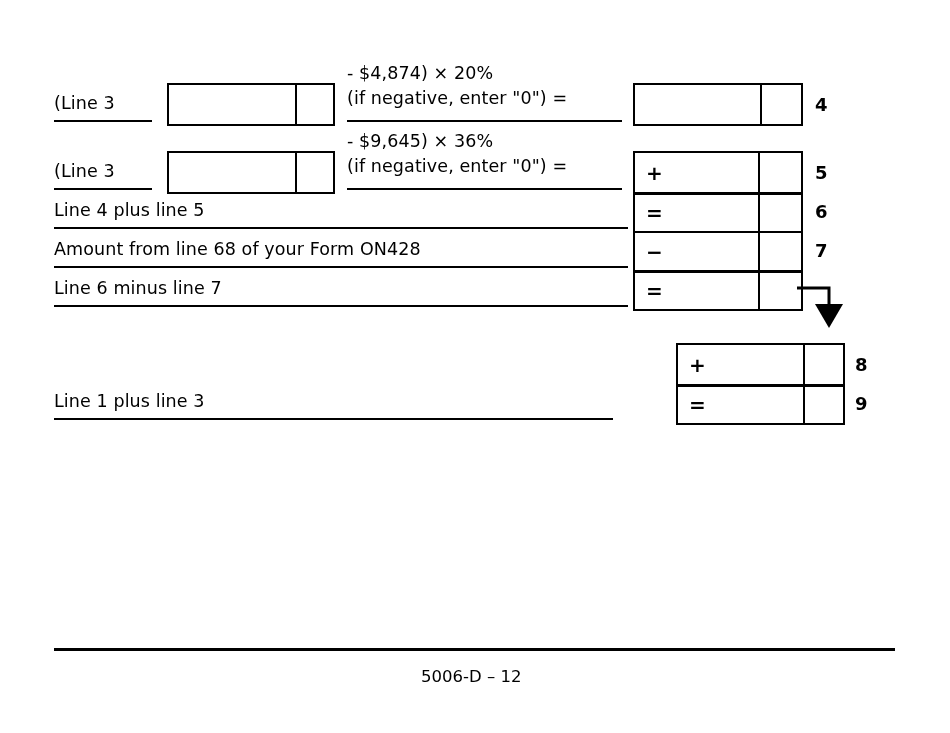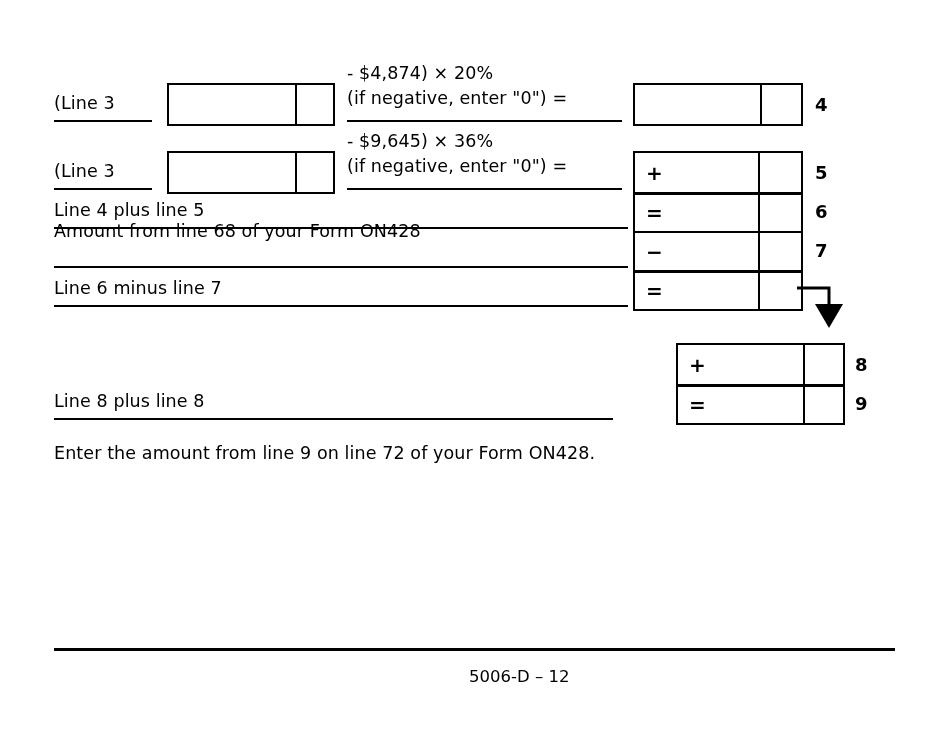--- a/index.html
+++ b/index.html
@@ -95,21 +95,20 @@
     line-height: 1;
   }
 
   
   .arrow-svg { position: absolute; }
 
   .footer-text {
     position: absolute;
     font-size: 16.5px;
     white-space: nowrap;
-    margin-left: 48px;
   }
 </style>
 </head>
 <body>
 
 <div class="page">
 
   <div>
     <span class="txt" style="left:54px; top:93px;">(Line 3</span>
     <div class="rule" style="left:54px; top:120px; width:98px;"></div>
@@ -141,21 +140,21 @@
     <div class="rule" style="left:347px; top:188px; width:275px;"></div>
   </div>
 
   <div>
     <span class="txt" style="left:54px; top:200px;"></span>
     <span class="txt" style="left:54px; top:200px;">Line 4 plus line 5</span>
     <div class="rule" style="left:54px; top:227px; width:574px;"></div>
   </div>
 
   <div>
-    <span class="txt" style="left:54px; top:221px;">Amount from line 68 of your Form ON428</span>
+    <span class="txt" style="left:54px; top:239px;">Amount from line 68 of your Form ON428</span>
     <div class="rule" style="left:54px; top:266px; width:574px;"></div>
   </div>
 
   <div>
     <span class="txt" style="left:54px; top:278px;">Line 6 minus line 7</span>
     <div class="rule" style="left:54px; top:305px; width:574px;"></div>
   </div>
 
   <div class="stack" style="left:633px; top:151px; width:170px; height:160px;">
     <div class="sdiv" style="left:123px;"></div>
@@ -191,22 +190,21 @@
     </div>
     <div class="srow sep-thick" style="height:39px;">
       <span class="op">=</span>
     </div>
   </div>
 
   <span class="lineno" style="left:855px; top:356px;">8</span>
   <span class="lineno" style="left:855px; top:395px;">9</span>
 
   <div>
-    <span class="txt" style="left:54px; top:391px;">Line 8 plus line 8</span>
+    <span class="txt" style="left:54px; top:391px;">Line 1 plus line 3</span>
     <div class="rule" style="left:54px; top:418px; width:559px;"></div>
   </div>
 
-  <span class="txt" style="left:54px; top:443px;">Enter the amount from line 9 on line 72 of your Form ON428.</span>
 
   <div class="rule-thick" style="left:54px; top:648px; width:841px;"></div>
   <span class="footer-text" style="left:421px; top:667px;">5006-D – 12</span>
 
 </div>
 
 </body></html>

